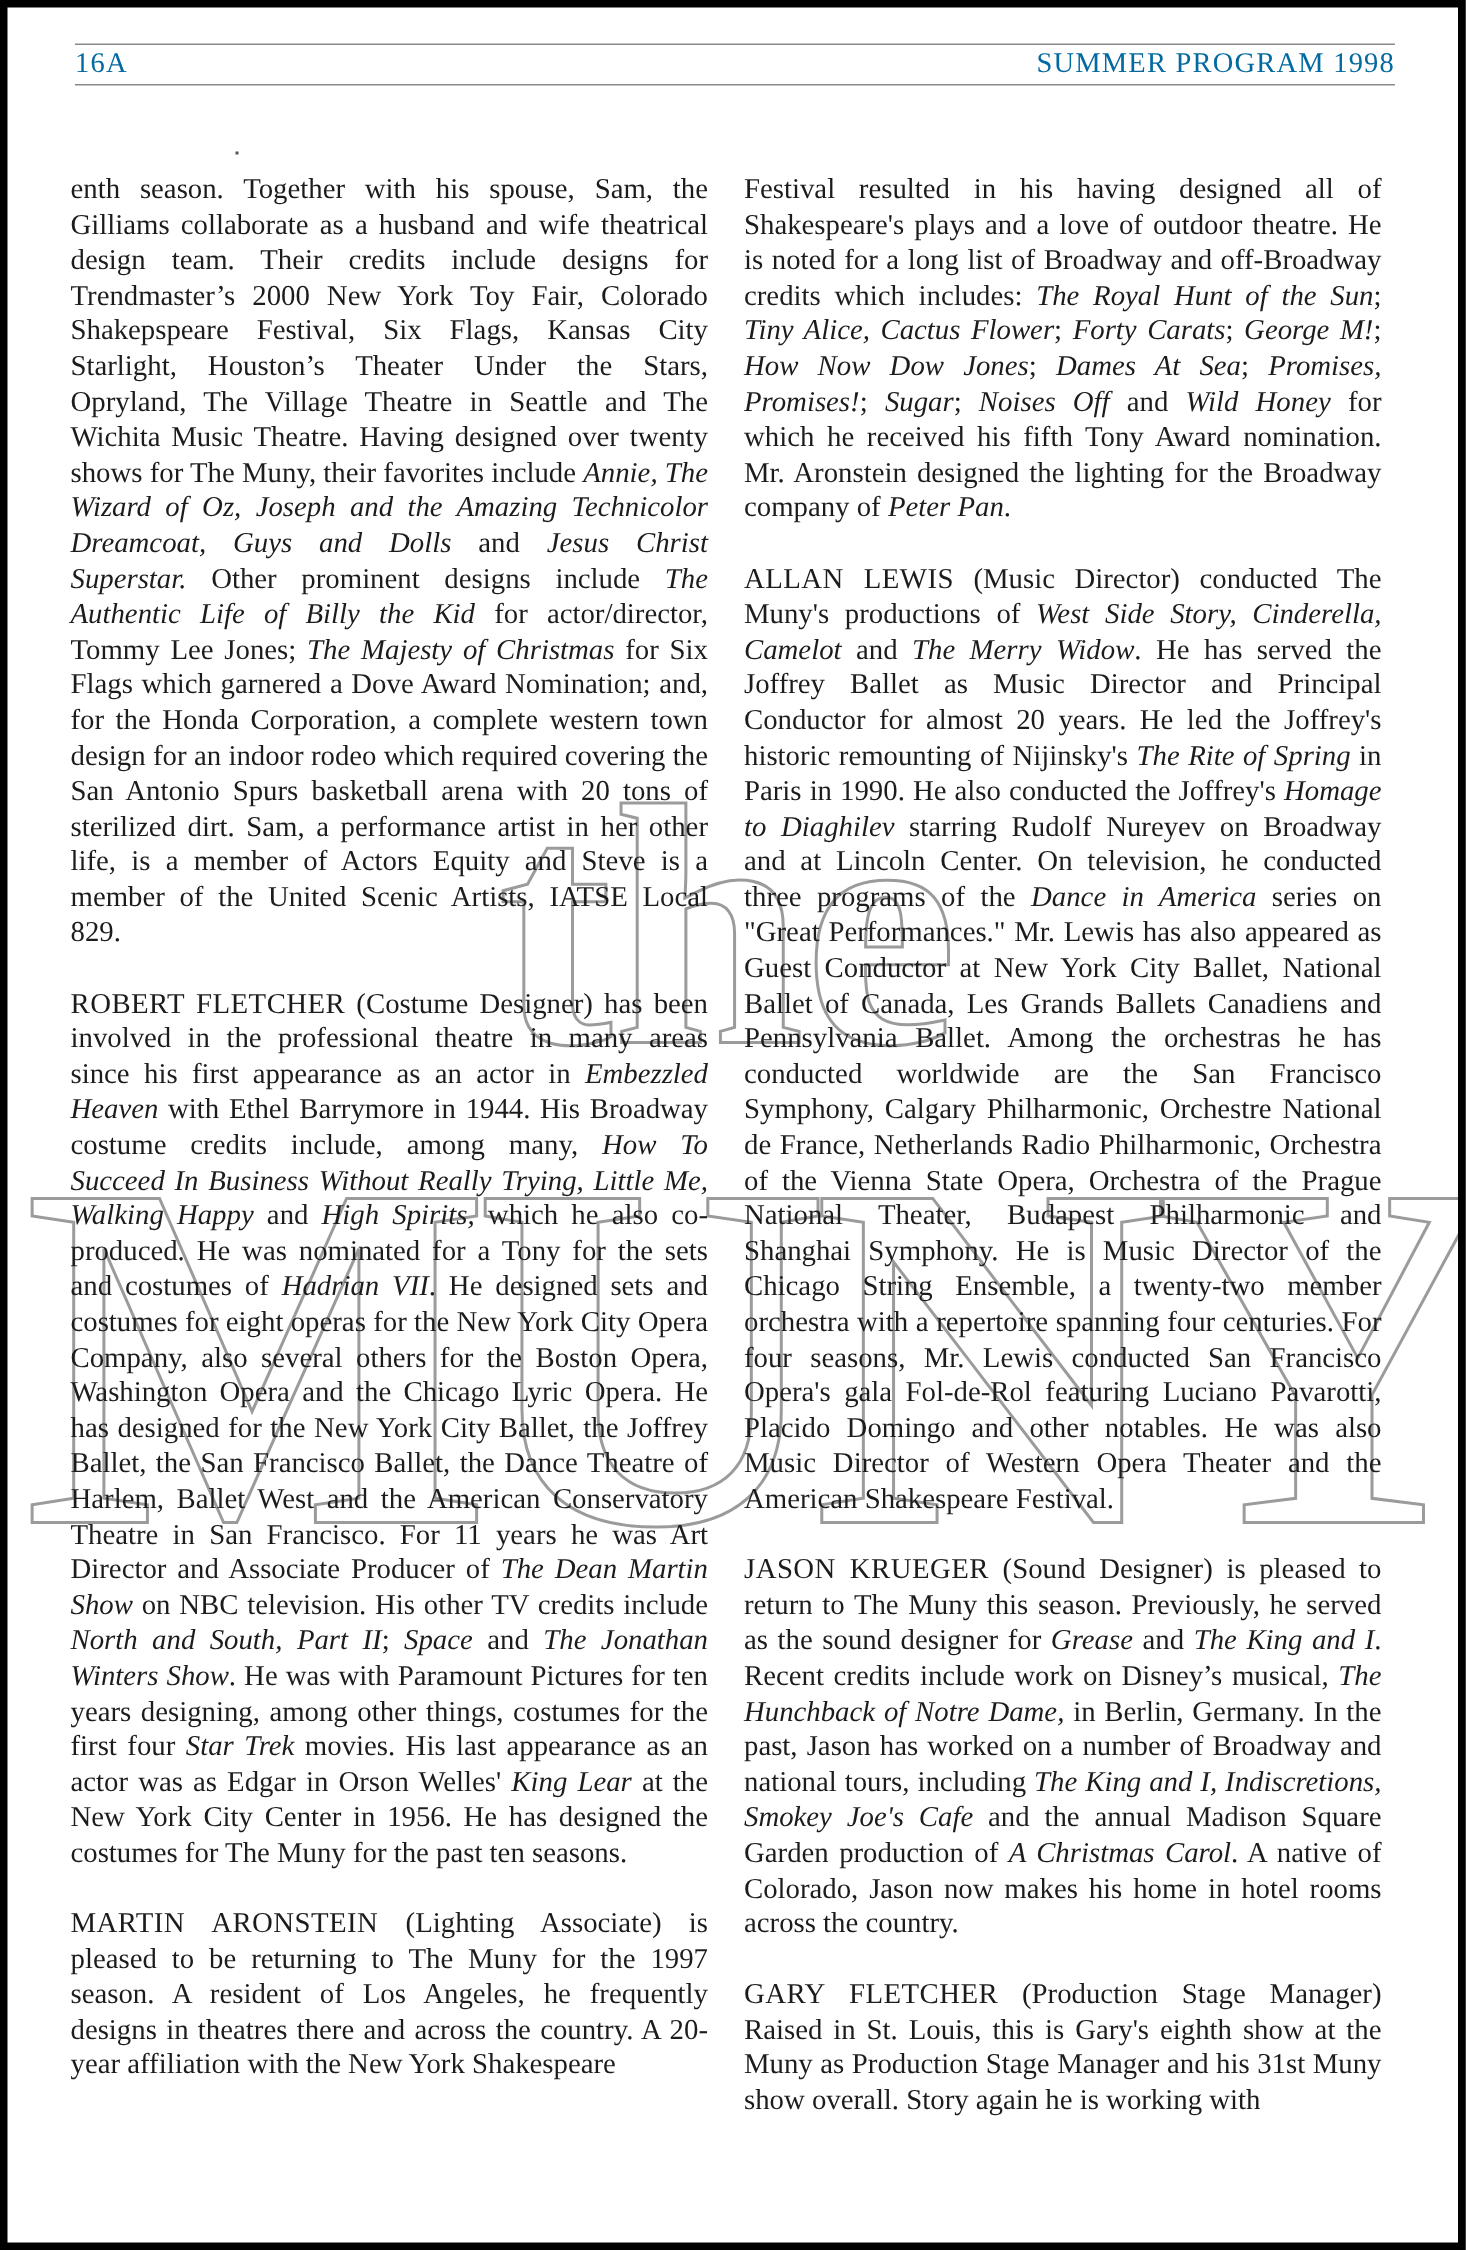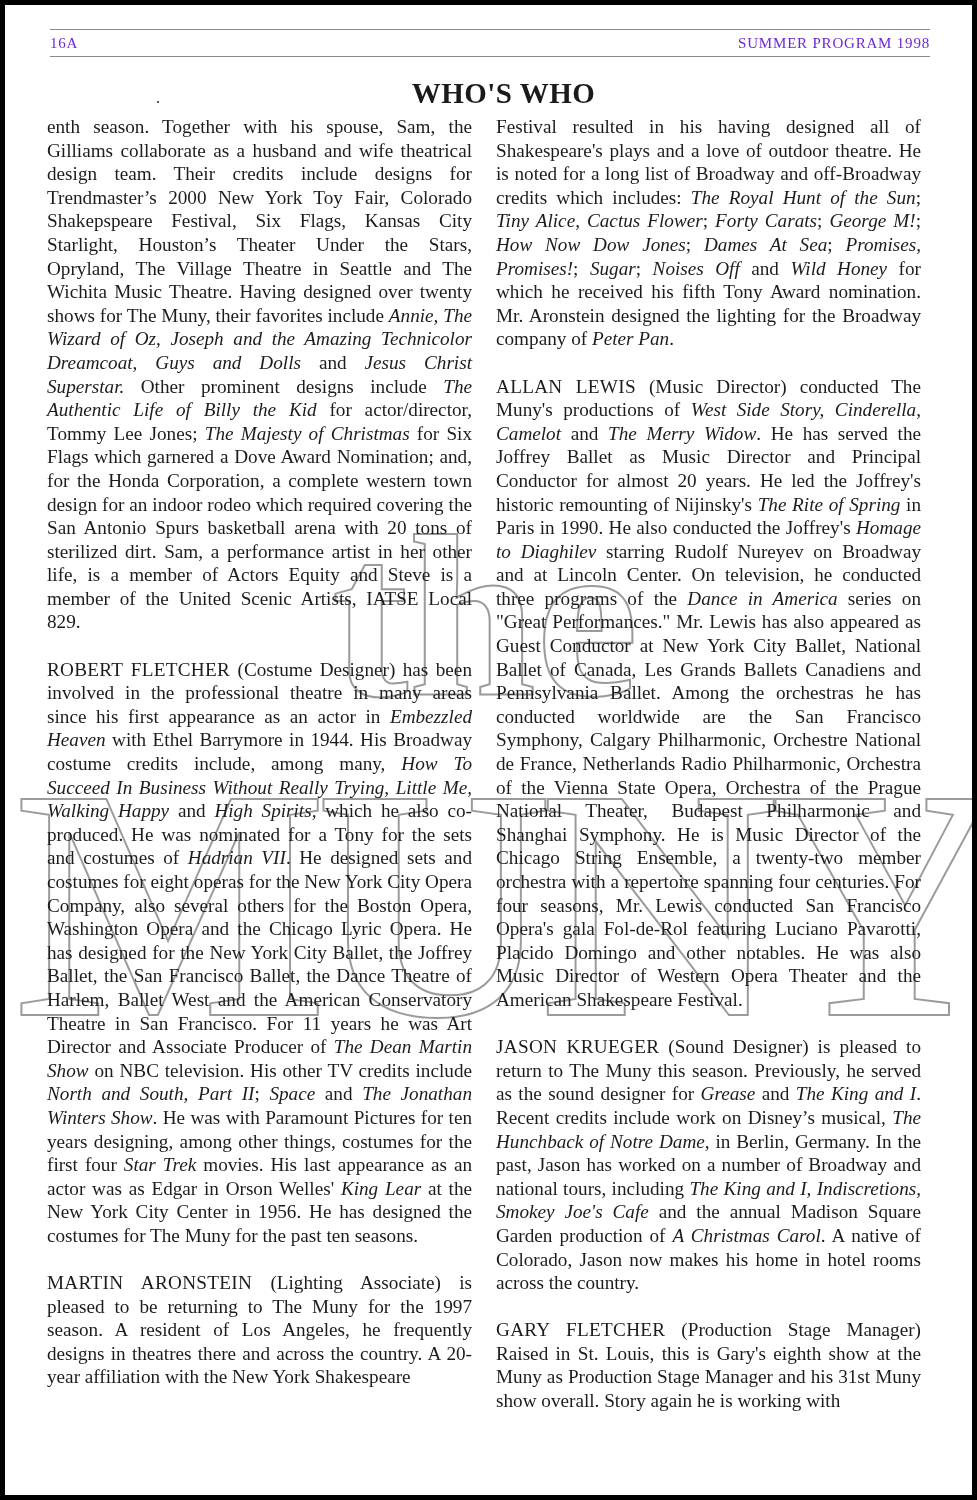--- a/index.html
+++ b/index.html
@@ -7,21 +7,21 @@
   .page {
     position: absolute; left: 5px; top: 5px; width: 967px; height: 1490px;
     background: #fff; overflow: hidden;
     font-family: "Liberation Serif", "DejaVu Serif", serif;
     color: #1c1c1c;
   }
   .header {
     position: absolute; left: 45px; right: 42px; top: 24px; height: 26px;
     border-top: 1px solid #8a8a8a; border-bottom: 1px solid #8a8a8a;
     display: flex; justify-content: space-between; align-items: center;
-    font-size: 15px; letter-spacing: 0.8px; color: #6d28d9;
+    font-size: 19px; letter-spacing: 0.8px; color: #0369a1;
   }
   .title {
     position: absolute; left: 0; right: 0; top: 72px; text-align: center;
     font-size: 29px; font-weight: bold; letter-spacing: 0.5px; color: #1a1a1a;
     margin-left: 30px;
   }
   .stray-dot { position: absolute; left: 152px; top: 96px; width: 2px; height: 2px; background: #555; }
   .watermark { position: absolute; left: 0; top: 0; width: 967px; height: 1490px; pointer-events: none; }
   .watermark text {
     font-family: "Liberation Serif", "DejaVu Serif", serif;
@@ -46,21 +46,20 @@
   <svg class="watermark" viewBox="0 0 967 1490">
     <text x="480" y="690" text-anchor="middle" font-size="230" font-weight="bold">the</text>
     <text x="500" y="1010" text-anchor="middle" font-size="330" font-weight="bold" letter-spacing="-12">MUNY</text>
   </svg>
 
   <div class="header">
     <span>16A</span>
     <span>SUMMER PROGRAM 1998</span>
   </div>
 
-  <div class="title">WHO'S WHO</div>
   <div class="stray-dot"></div>
 
   <div class="col left">
       <p><span>enth season. Together with his spouse, Sam, the Gilliams collaborate as a husband and wife theatrical design team. Their credits include designs for Trendmaster’s 2000 New York Toy Fair, Colorado Shakepspeare Festival, Six Flags, Kansas City Starlight, Houston’s Theater Under the Stars, Opryland, The Village Theatre in Seattle and The Wichita Music Theatre. Having designed over twenty shows for The Muny, their favorites include </span><i>Annie, The Wizard of Oz, Joseph and the Amazing Technicolor Dreamcoat, Guys and Dolls</i><span> and </span><i>Jesus Christ Superstar.</i><span> Other prominent designs include </span><i>The Authentic Life of Billy the Kid</i><span> for actor/director, Tommy Lee Jones; </span><i>The Majesty  of Christmas</i><span> for Six Flags which garnered a Dove Award Nomination; and, for the Honda Corporation, a complete western town design for an indoor rodeo which required covering the San Antonio Spurs basketball arena with 20 tons of sterilized dirt. Sam, a performance artist in her other life, is a member of Actors Equity and Steve is a member of the United Scenic Artists, IATSE Local 829.</span></p>
       <p><span class="name">ROBERT FLETCHER</span><span> (Costume Designer) </span><span>has been involved in the professional theatre in many areas since his first appearance as an actor in </span><i>Embezzled Heaven</i><span> with Ethel Barrymore in 1944. His Broadway costume credits include, among many, </span><i>How To Succeed In Business Without Really Trying, Little Me, Walking Happy</i><span> and </span><i>High Spirits,</i><span> which he also co-produced. He was nominated for a Tony for the sets and costumes of </span><i>Hadrian VII</i><span>. He designed sets and costumes for eight operas for the New York City Opera Company, also several others for the Boston Opera, Washington Opera and the Chicago Lyric Opera. He has designed for the New York City Ballet, the Joffrey Ballet, the San Francisco Ballet, the Dance Theatre of Harlem, Ballet West and the American Conservatory Theatre in San Francisco. For 11 years he was Art Director and Associate Producer of </span><i>The Dean Martin Show</i><span> on NBC television. His other TV credits include </span><i>North and South, Part II</i><span>; </span><i>Space</i><span> and </span><i>The Jonathan Winters Show</i><span>. He was with Paramount Pictures for ten years designing, among other things, costumes for the first four </span><i>Star Trek</i><span> movies. His last appearance as an actor was as Edgar in Orson Welles' </span><i>King Lear</i><span> at the New York City Center in 1956. He has designed the costumes for The Muny for the past ten seasons.</span></p>
       <p><span class="name">MARTIN ARONSTEIN</span><span> (Lighting Associate) </span><span>is pleased to be returning to The Muny for the 1997 season. A resident of Los Angeles, he frequently designs in theatres there and across the country. A 20-year affiliation with the New York Shakespeare</span></p>
     </div>
   <div class="col right">
       <p><span>Festival resulted in his having designed all of Shakespeare's plays and a love of outdoor theatre. He is noted for a long list of Broadway and off-Broadway credits which includes: </span><i>The Royal Hunt of the Sun</i><span>; </span><i>Tiny Alice, Cactus Flower</i><span>; </span><i>Forty Carats</i><span>; </span><i>George M!</i><span>; </span><i>How Now Dow Jones</i><span>; </span><i>Dames At Sea</i><span>; </span><i>Promises, Promises!</i><span>; </span><i>Sugar</i><span>; </span><i>Noises Off</i><span> and </span><i>Wild Honey</i><span> for which he received his fifth Tony Award nomination. Mr. Aronstein designed the lighting for the Broadway company of </span><i>Peter Pan</i><span>.</span></p>
       <p><span class="name">ALLAN LEWIS</span><span> (Music Director) </span><span>conducted The Muny's productions of </span><i>West Side Story, Cinderella, Camelot</i><span> and </span><i>The Merry Widow</i><span>. He has served the Joffrey Ballet as Music Director and Principal Conductor for almost 20 years. He led the Joffrey's historic remounting of Nijinsky's </span><i>The Rite of Spring</i><span> in Paris in 1990. He also conducted the Joffrey's </span><i>Homage to Diaghilev</i><span> starring Rudolf Nureyev on Broadway and at Lincoln Center. On television, he conducted three programs of the </span><i>Dance in America</i><span> series on "Great Performances." Mr. Lewis has also appeared as Guest Conductor at New York City Ballet, National Ballet of Canada, Les Grands Ballets Canadiens and Pennsylvania Ballet. Among the orchestras he has conducted worldwide are the San Francisco Symphony, Calgary Philharmonic, Orchestre National de France, Netherlands Radio Philharmonic, Orchestra of the Vienna State Opera, Orchestra of the Prague National Theater, Budapest Philharmonic and Shanghai Symphony. He is Music Director of the Chicago String Ensemble, a twenty-two member orchestra with a repertoire spanning four centuries. For four seasons, Mr. Lewis conducted San Francisco Opera's gala Fol-de-Rol featuring Luciano Pavarotti, Placido Domingo and other notables. He was also Music Director of Western Opera Theater and the American Shakespeare Festival.</span></p>

